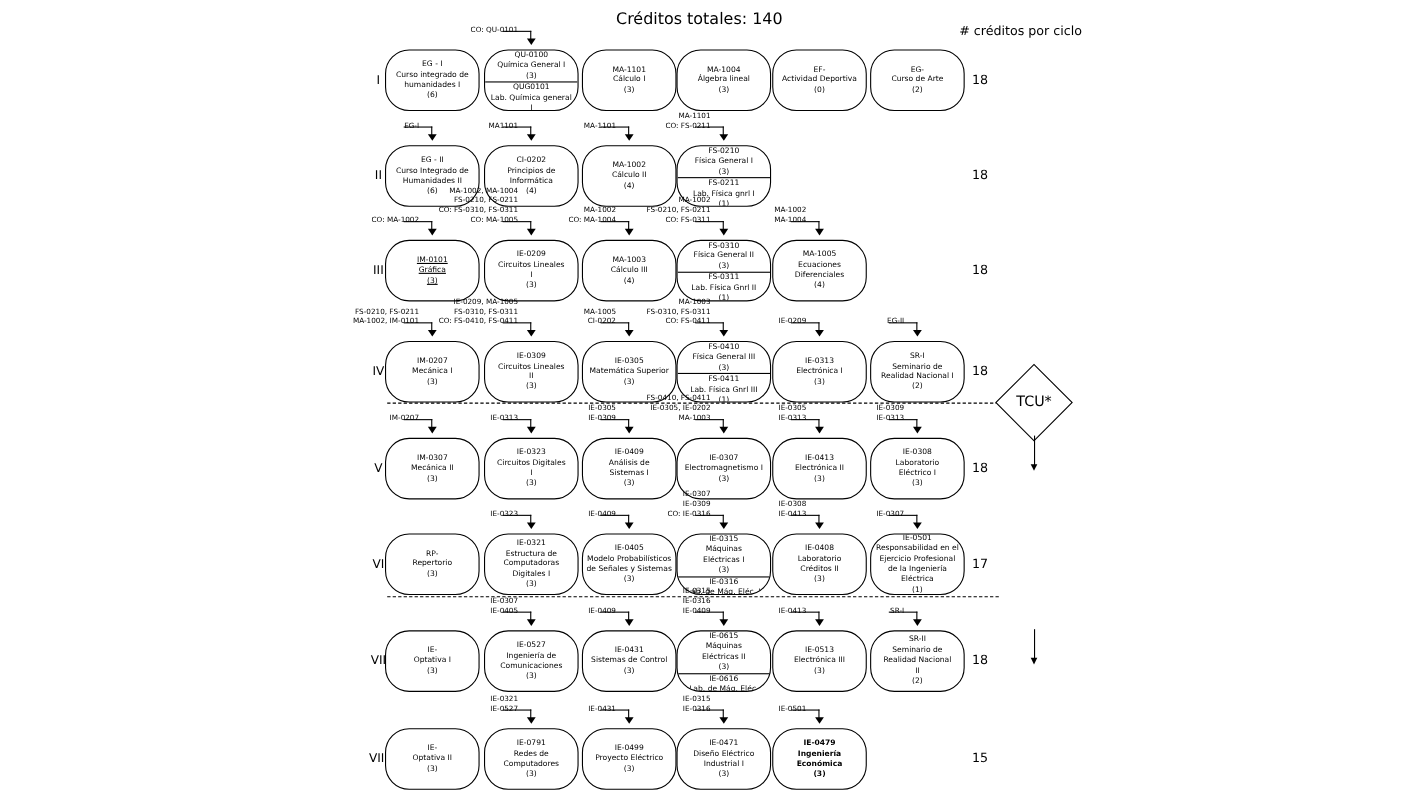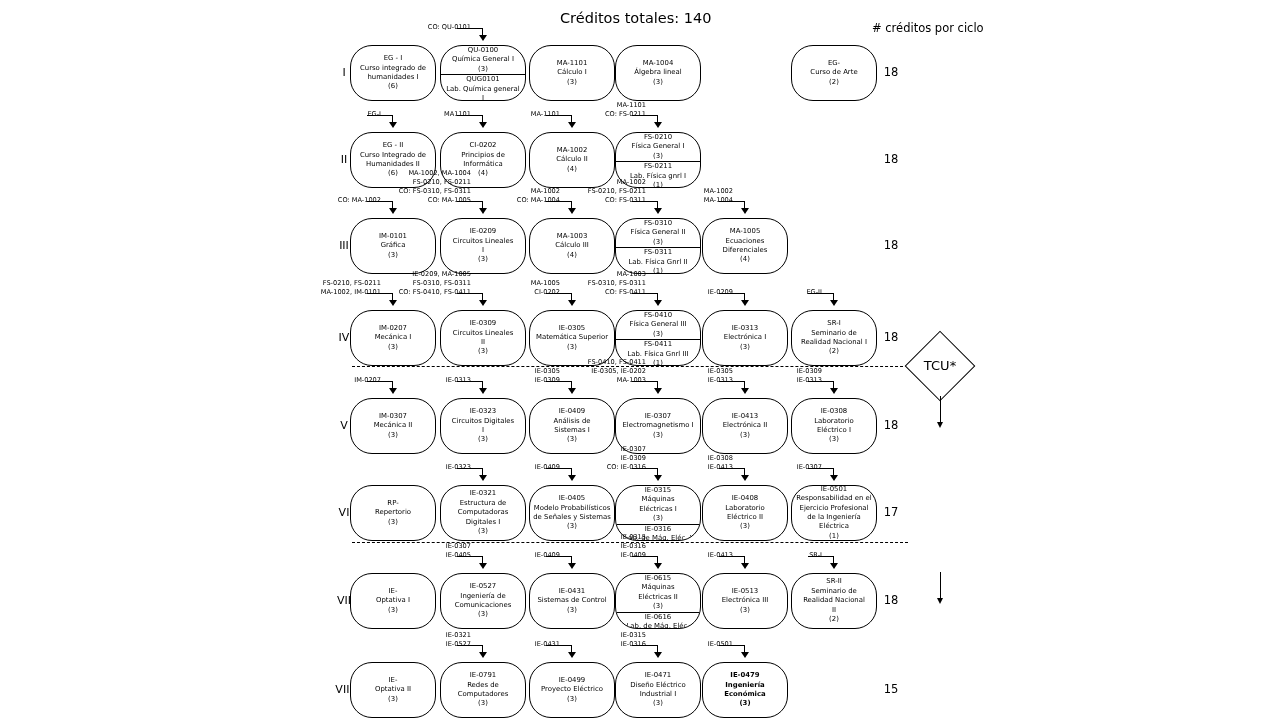--- a/index.html
+++ b/index.html
@@ -182,20 +182,27 @@
         <div class="ln">(3)</div>
       </div>
     </div>
     <div class="course" style="left: 615px; top: 45px;">
       <div class="lines">
         <div class="ln">MA-1004</div>
         <div class="ln">Álgebra lineal</div>
         <div class="ln">(3)</div>
       </div>
     </div>
+    <div class="course" style="left: 702px; top: 45px;">
+      <div class="lines">
+        <div class="ln">EF-</div>
+        <div class="ln">Actividad Deportiva</div>
+        <div class="ln">(0)</div>
+      </div>
+    </div>
     <div class="course" style="left: 791px; top: 45px;">
       <div class="lines">
         <div class="ln">EG-</div>
         <div class="ln">Curso de Arte</div>
         <div class="ln">(2)</div>
       </div>
     </div>
     <div class="course" style="left: 350px; top: 132px;">
       <div class="lines">
         <div class="ln">EG - II</div>
@@ -257,21 +264,21 @@
     </div>
     <div class="prereq" style="left: 458px; top: 101px; width: 188px;">
       <div>MA-1101</div>
       <div>CO: FS-0211</div>
     </div>
     <div class="arrow" style="left: 632px; top: 115px;">
       <div class="hstub" style="width: 26px;"></div>
       <div class="vshaft" style="left: 25px; top: 0px; height: 8px;"></div>
       <div class="head" style="left: 21.6px; top: 7px;"></div>
     </div>
-    <div class="course" style="left: 350px; top: 218px;">
+    <div class="course" style="left: 350px; top: 218px; text-decoration: underline;">
       <div class="lines">
         <div class="ln">IM-0101</div>
         <div class="ln">Gráfica</div>
         <div class="ln">(3)</div>
       </div>
     </div>
     <div class="prereq" style="left: 193px; top: 196px; width: 188px;">
       <div>CO: MA-1002</div>
     </div>
     <div class="arrow" style="left: 367px; top: 201px;">
@@ -613,21 +620,21 @@
     </div>
     <div class="arrow" style="left: 632px; top: 468px;">
       <div class="hstub" style="width: 26px;"></div>
       <div class="vshaft" style="left: 25px; top: 0px; height: 8px;"></div>
       <div class="head" style="left: 21.6px; top: 7px;"></div>
     </div>
     <div class="course" style="left: 702px; top: 485px;">
       <div class="lines">
         <div class="ln">IE-0408</div>
         <div class="ln">Laboratorio</div>
-        <div class="ln">Eléctrico II</div>
+        <div class="ln">Créditos II</div>
         <div class="ln">(3)</div>
       </div>
     </div>
     <div class="prereq" style="left: 545px; top: 454px; width: 188px;">
       <div>IE-0308</div>
       <div>IE-0413</div>
     </div>
     <div class="arrow" style="left: 719px; top: 468px;">
       <div class="hstub" style="width: 26px;"></div>
       <div class="vshaft" style="left: 25px; top: 0px; height: 8px;"></div>

